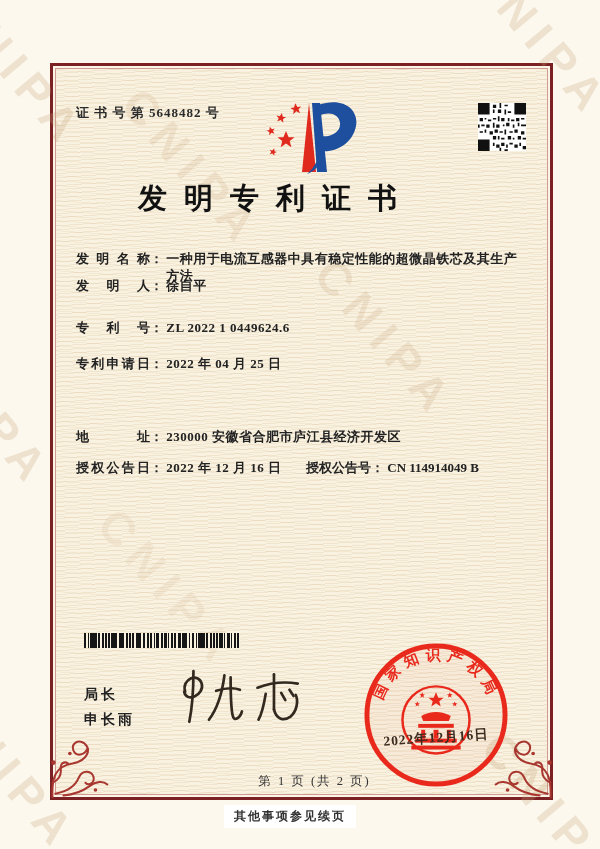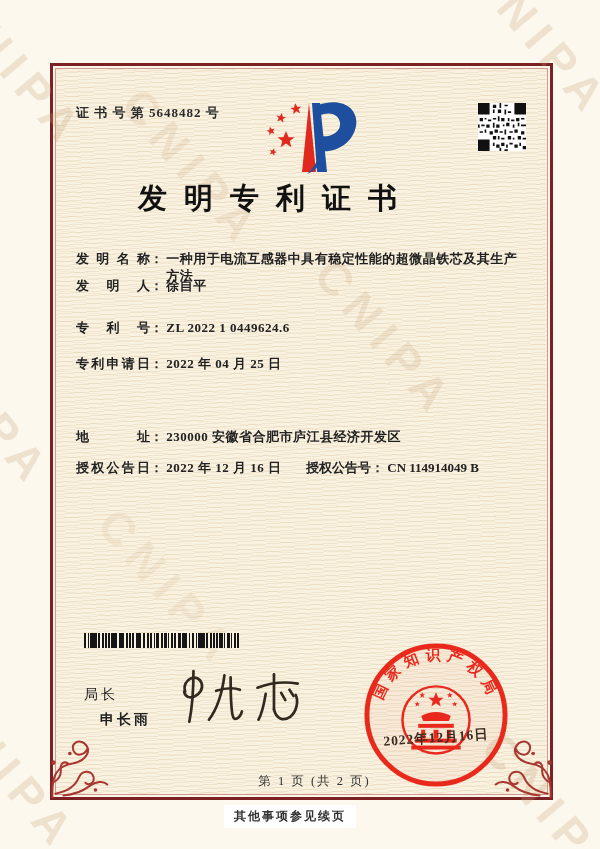--- a/index.html
+++ b/index.html
@@ -40,22 +40,22 @@
   .body-text{left:76px;top:487px;width:452px;font-size:13px;line-height:21.5px;color:#262626;z-index:2;position:absolute;}
   .body-text p{margin:0;text-indent:2em;text-align:justify;}
 
   .barcode{left:84px;top:633px;width:156px;height:15px;
      background:
       repeating-linear-gradient(90deg,#161616 0 1.5px,transparent 1.5px 3.5px),
       repeating-linear-gradient(90deg,#161616 0 2px,transparent 2px 9px),
       repeating-linear-gradient(90deg,#161616 0 1px,transparent 1px 6px);
      background-color:#f9f2e1;}
 
-  .signer-role{left:84px;top:686px;font-size:14px;font-weight:normal;color:#222;letter-spacing:3px;}
-  .signer-name{left:100px;top:711px;font-size:14px;font-weight:bold;color:#222;letter-spacing:3px;}
+  .signer-role{left:84px;top:686px;font-size:14px;font-weight:bold;color:#222;letter-spacing:3px;}
+  .signer-name{left:84px;top:711px;font-size:14px;font-weight:bold;color:#222;letter-spacing:3px;}
   .signature{left:168px;top:665px;width:150px;height:64px;}
 
   .seal{left:362px;top:641px;width:148px;height:148px;z-index:2;}
   .seal-date{left:362px;top:729px;width:148px;text-align:center;font-size:13.5px;font-weight:bold;
              color:#3c2c20;letter-spacing:1px;transform:rotate(-4deg);z-index:3;}
 
   .page-num{left:50px;top:773px;width:529px;text-align:center;font-size:12.5px;color:#333;letter-spacing:2px;}
 
   .ornament{width:64px;height:64px;z-index:3;}
   .orn-left{left:47px;top:737px;}

